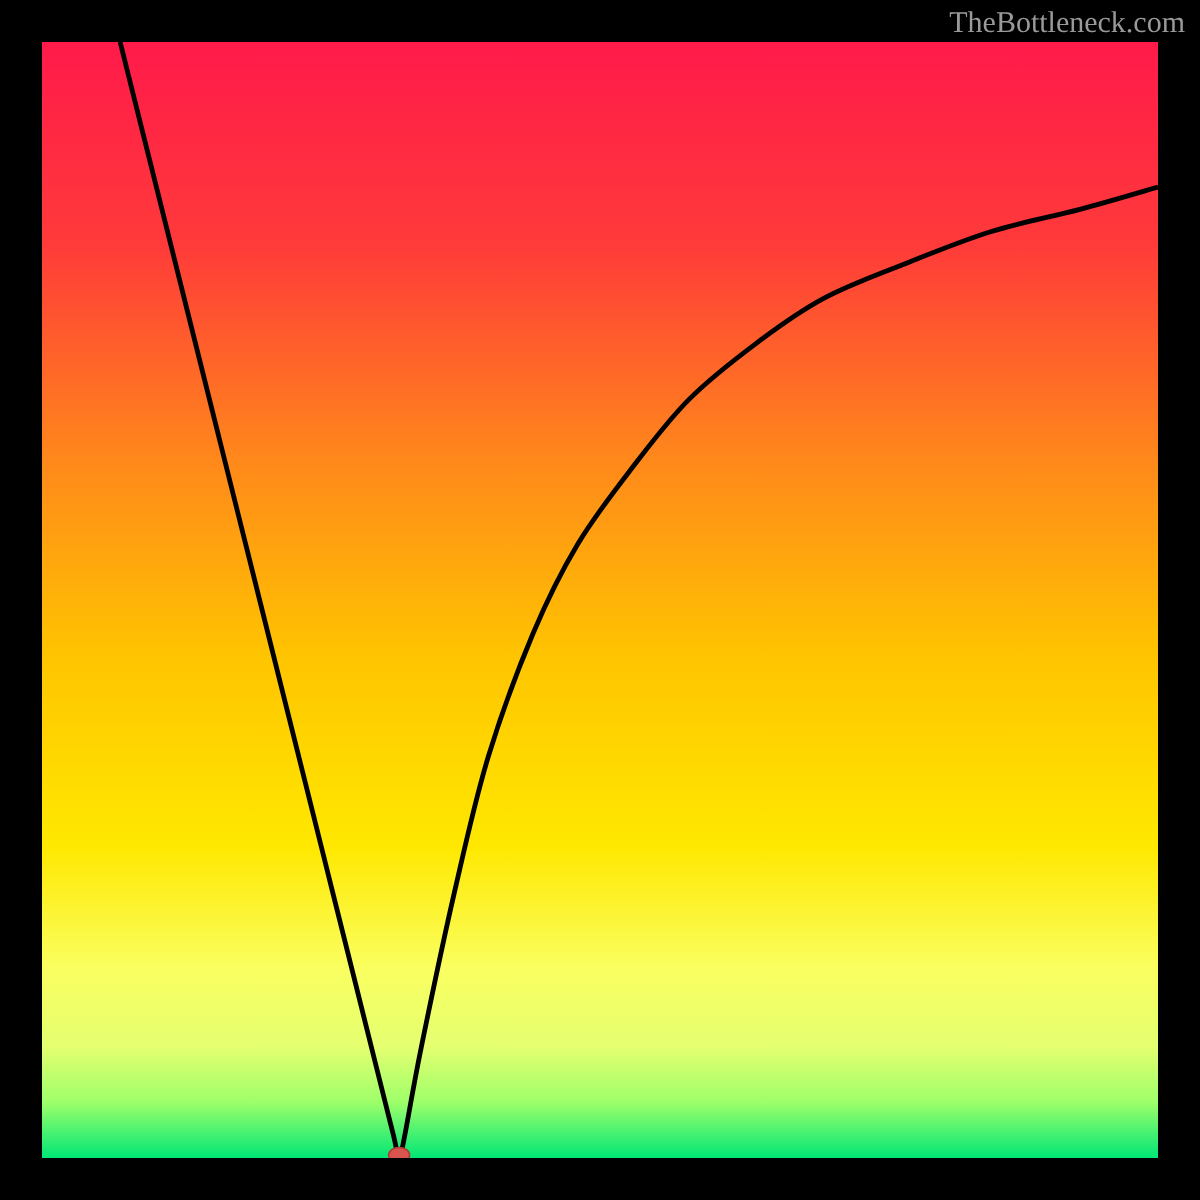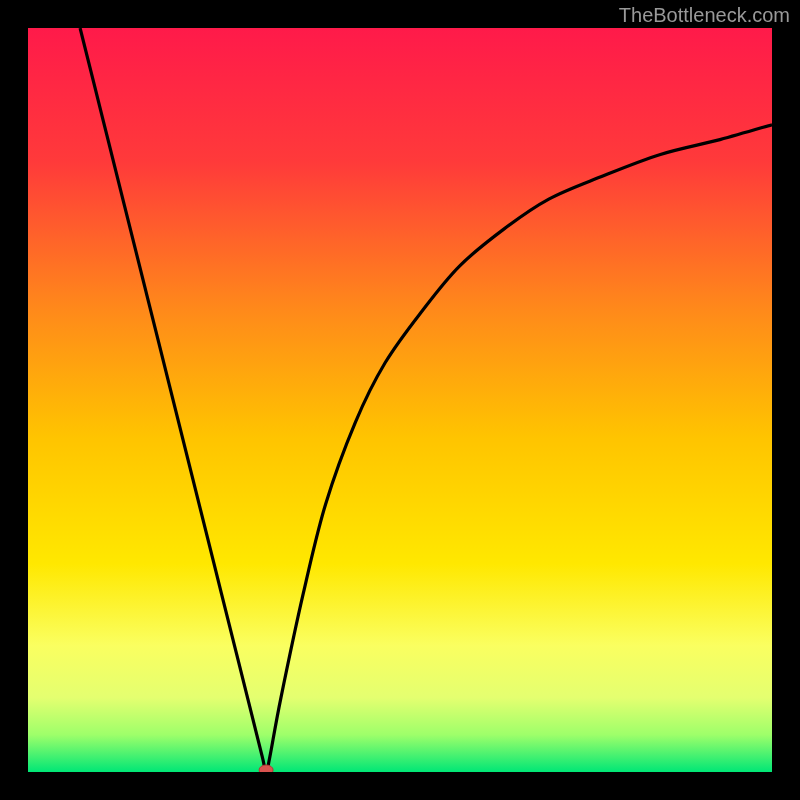--- a/index.html
+++ b/index.html
@@ -8,21 +8,21 @@
     height: 800px;
     background: #000;
     position: relative;
     overflow: hidden;
   }
   .watermark {
     position: absolute;
     top: 4px;
     right: 10px;
     color: #999;
-    font-family: Liberation Sans, sans-serif;
+    font-family: Liberation Serif, serif;
     font-size: 20px;
     font-weight: 500;
     z-index: 10;
   }
   .plot-area {
     position: absolute;
     top: 28px;
     left: 28px;
     width: 744px;
     height: 744px;

